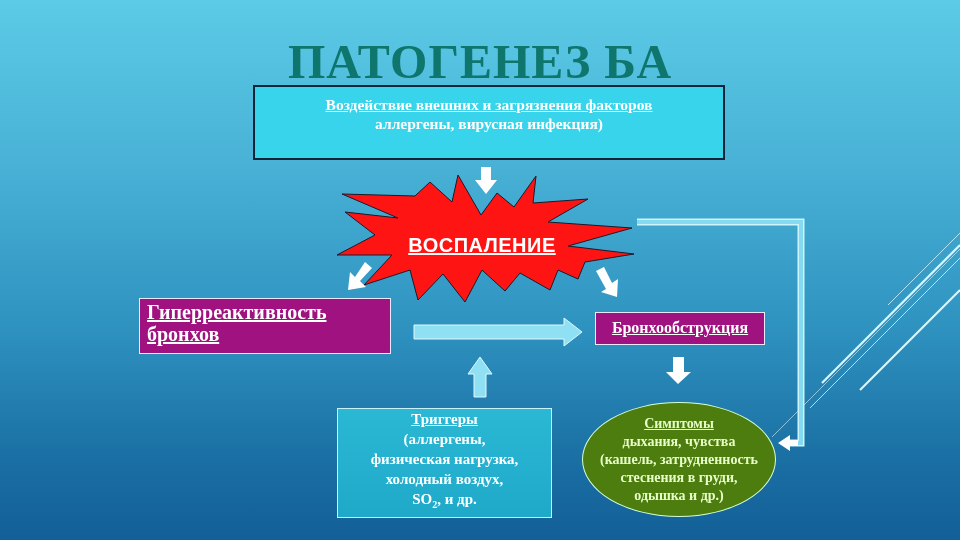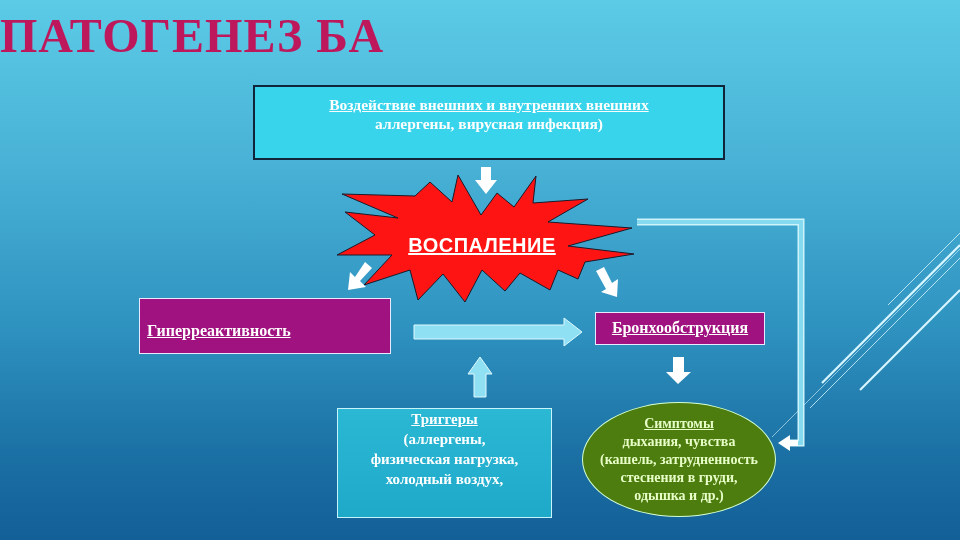--- a/index.html
+++ b/index.html
@@ -9,24 +9,25 @@
       height: 540px;
       overflow: hidden;
     }
     body {
       position: relative;
       background: linear-gradient(180deg, #5bcbe6 0%, #49b2d6 30%, #2f93c0 60%, #1a6fa3 85%, #135f98 100%);
       font-family: "Liberation Serif", serif;
     }
     .abs { position: absolute; }
     #title {
-      left: 0; top: 6px; width: 960px;
+      left: 0; top: 32px; width: 960px;
+      text-align: center;
       font-size: 48px;
       font-weight: bold;
-      color: #be185d;
+      color: #0f766e;
       letter-spacing: 1px;
       line-height: 60px;
     }
     #factors-box {
       left: 253px; top: 85px; width: 472px; height: 75px;
       background: #37d4eb;
       border: 2px solid #10243a;
       box-sizing: border-box;
       text-align: center;
       color: #ffffff;
@@ -46,23 +47,23 @@
       text-decoration: underline;
       letter-spacing: 0.5px;
     }
     #hyper-box {
       left: 139px; top: 298px; width: 252px; height: 56px;
       background: #a0127f;
       border: 1.5px solid #e8e8ff;
       box-sizing: border-box;
       color: #ffffff;
       font-weight: bold;
-      font-size: 16px;
+      font-size: 20px;
       line-height: 22px;
-      padding: 21px 0 0 7px;
+      padding: 2px 0 0 7px;
       text-decoration: underline;
     }
     #broncho-box {
       left: 595px; top: 312px; width: 170px; height: 33px;
       background: #a0127f;
       border: 1.5px solid #e8e8ff;
       box-sizing: border-box;
       color: #ffffff;
       font-weight: bold;
       font-size: 16px;
@@ -130,39 +131,41 @@
   <polygon fill="#8fe0f2" stroke="#dff8ff" stroke-width="1" points="474,397 486,397 486,374 492,374 480,357 468,374 474,374"></polygon>
 
   <polygon fill="#ffffff" points="673,357 684,357 684,372 691,372 678,384 666,372 673,372"></polygon>
 
   <polygon fill="#ffffff" points="798,440 790,440 790,435 778,443 790,451 790,446 798,446"></polygon>
 </svg>
 
 <div id="title" class="abs">ПАТОГЕНЕЗ БА</div>
 
 <div id="factors-box" class="abs">
-  <div class="head">Воздействие внешних и внутренних внешних</div>
+  <div class="head">Воздействие внешних и загрязнения факторов</div>
   <div>аллергены, вирусная инфекция)</div>
 </div>
 
 <div id="inflammation-label" class="abs">ВОСПАЛЕНИЕ</div>
 
 <div id="hyper-box" class="abs">
   <div>Гиперреактивность</div>
+  <div>бронхов</div>
 </div>
 
 <div id="broncho-box" class="abs">
   <span>Бронхообструкция</span>
 </div>
 
 <div id="triggers-box" class="abs">
   <div class="head">Триггеры</div>
   <div>(аллергены,</div>
   <div>физическая нагрузка,</div>
   <div>холодный воздух,</div>
+  <div><span>SO</span><sub style="font-size:10px;">2</sub><span>, и др.</span></div>
 </div>
 
 <div id="symptoms-ellipse" class="abs">
   <div class="head">Симптомы</div>
   <div class="line">дыхания, чувства</div>
   <div class="line">(кашель, затрудненность</div>
   <div class="line">стеснения в груди,</div>
   <div class="line">одышка и др.)</div>
 </div>
 

